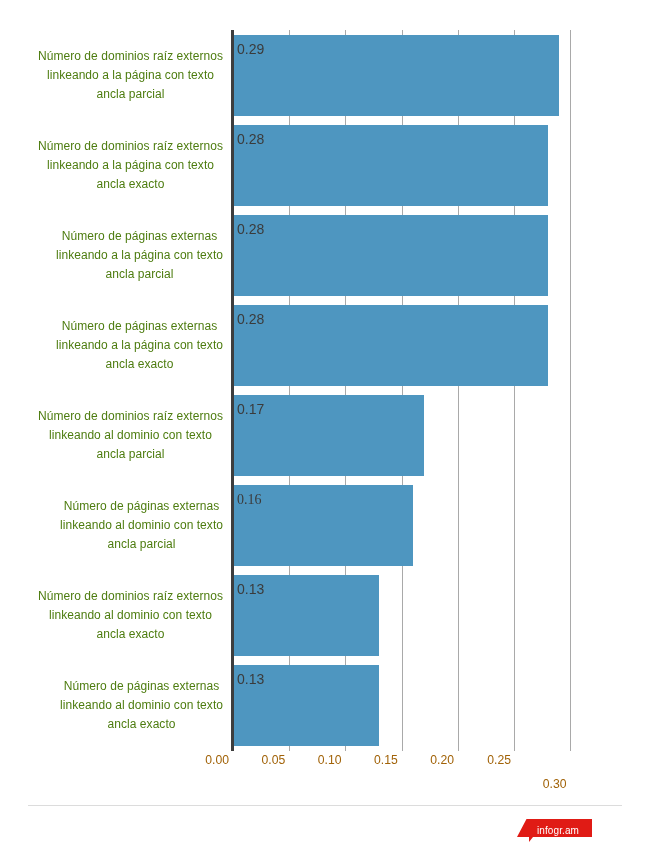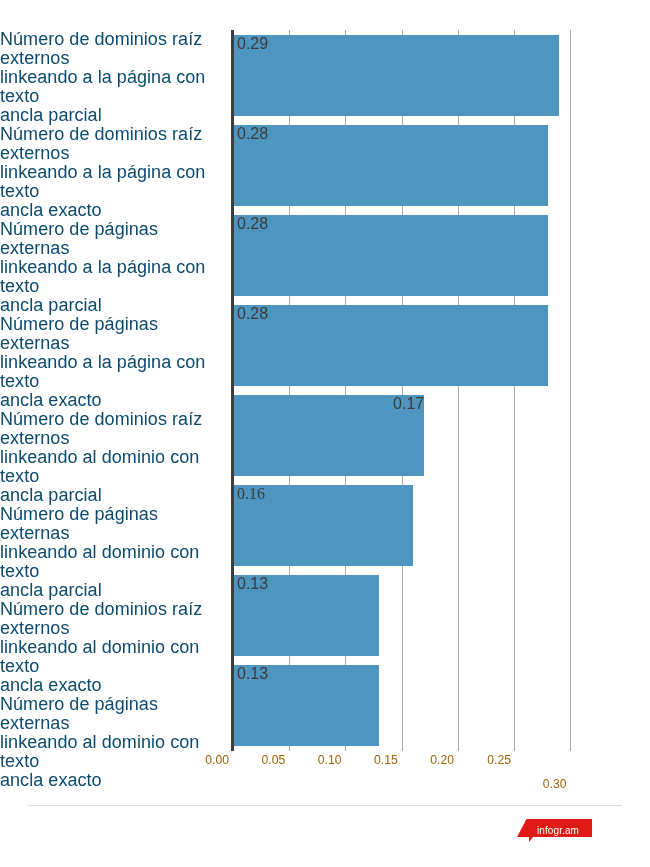--- a/index.html
+++ b/index.html
@@ -42,24 +42,24 @@
   }
   .y-label-cell {
     flex: 1 1 0;
     display: flex;
     align-items: center;
     justify-content: flex-end;
     padding-right: 10px;
     box-sizing: border-box;
   }
   .y-label-text {
-    font-size: 18px;
+    font-size: 12px;
     line-height: 19px;
-    color: #0c4a6e;
-    text-align: left;
+    color: #4d7c0f;
+    text-align: center;
     letter-spacing: 0.05px;
     white-space: pre-line;
   }
 
   
   .plot-area {
     position: absolute;
     left: 233px;
     top: 30px;
     width: 388px;
@@ -105,24 +105,24 @@
     position: relative;
   }
   .bar {
     height: 81px;
     background: #4e96c0;
     display: flex;
     align-items: flex-start;
     box-sizing: border-box;
   }
   .bar-value {
-    font-size: 16px;
+    font-size: 14px;
     color: #3b3b3b;
     padding-left: 4px;
-    padding-top: 2px;
+    padding-top: 8px;
     line-height: 13px;
     white-space: nowrap;
   }
 
   
   .x-ticks {
     position: absolute;
     left: 233px;
     top: 753px;
     width: 388px;
@@ -246,21 +246,21 @@
             <div class="bar" style="width: 314.99px; background: rgb(78, 150, 192);">
               <span class="bar-value">0.28</span>
             </div>
           </div>
           <div class="bar-row">
             <div class="bar" style="width: 314.99px; background: rgb(78, 150, 192);">
               <span class="bar-value">0.28</span>
             </div>
           </div>
           <div class="bar-row">
-            <div class="bar" style="width: 191.244px; background: rgb(78, 150, 192); justify-content: flex-end;">
+            <div class="bar" style="width: 191.244px; background: rgb(78, 150, 192);">
               <span class="bar-value">0.17</span>
             </div>
           </div>
           <div class="bar-row">
             <div class="bar" style="width: 179.994px; background: rgb(78, 150, 192); font-family: Liberation Serif, serif;">
               <span class="bar-value">0.16</span>
             </div>
           </div>
           <div class="bar-row">
             <div class="bar" style="width: 146.245px; background: rgb(78, 150, 192);">

